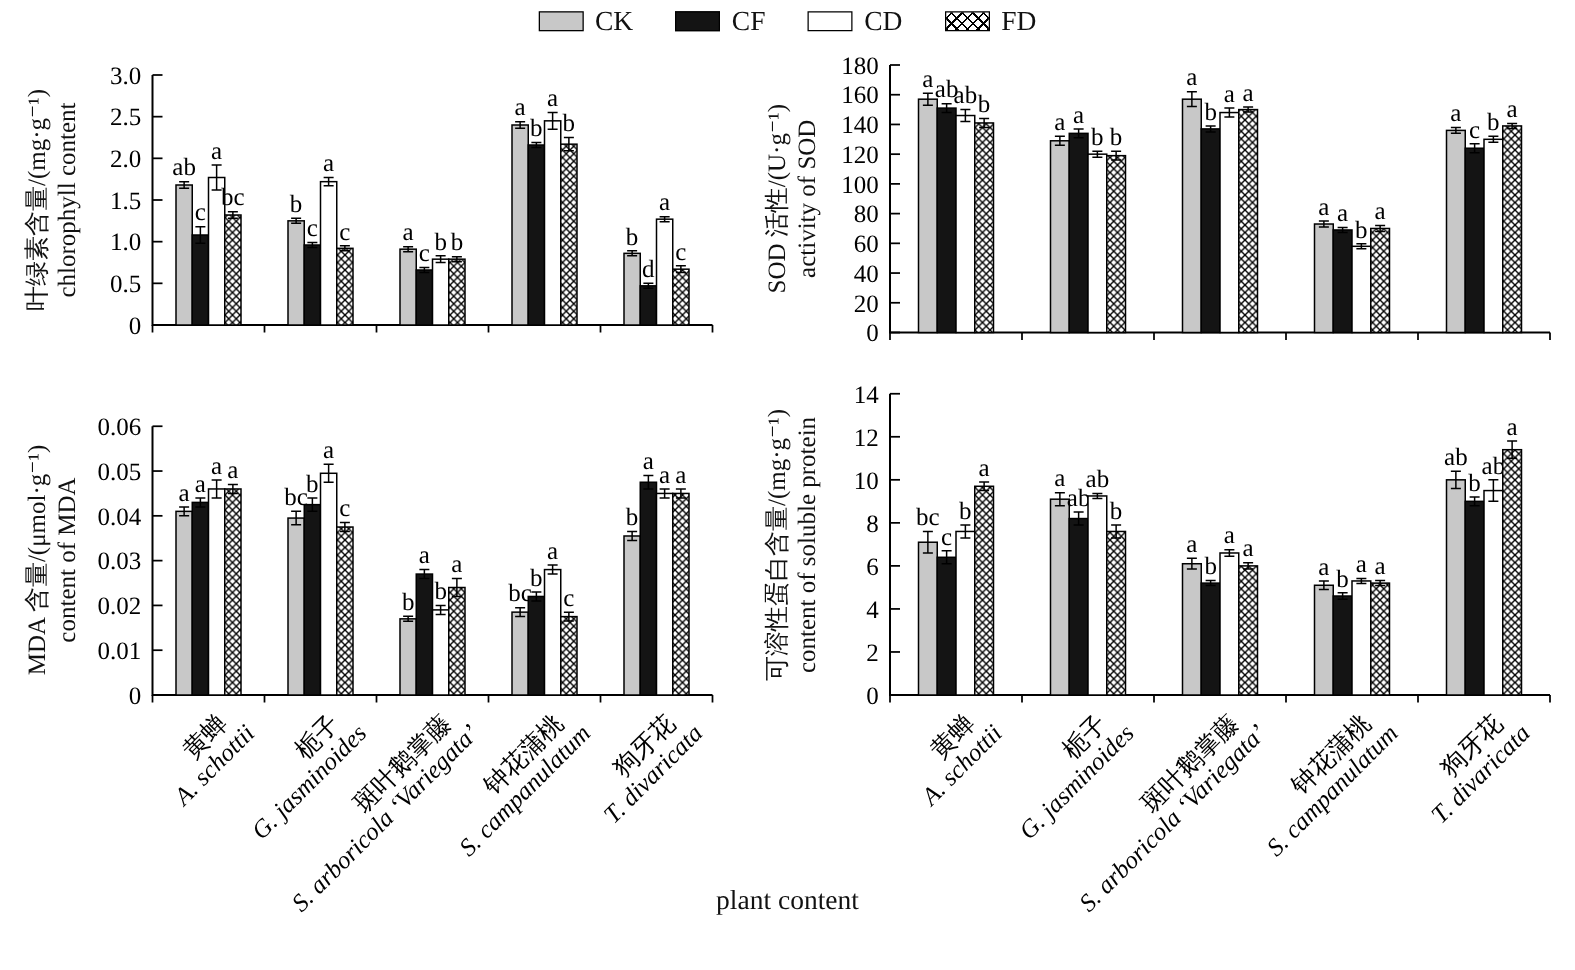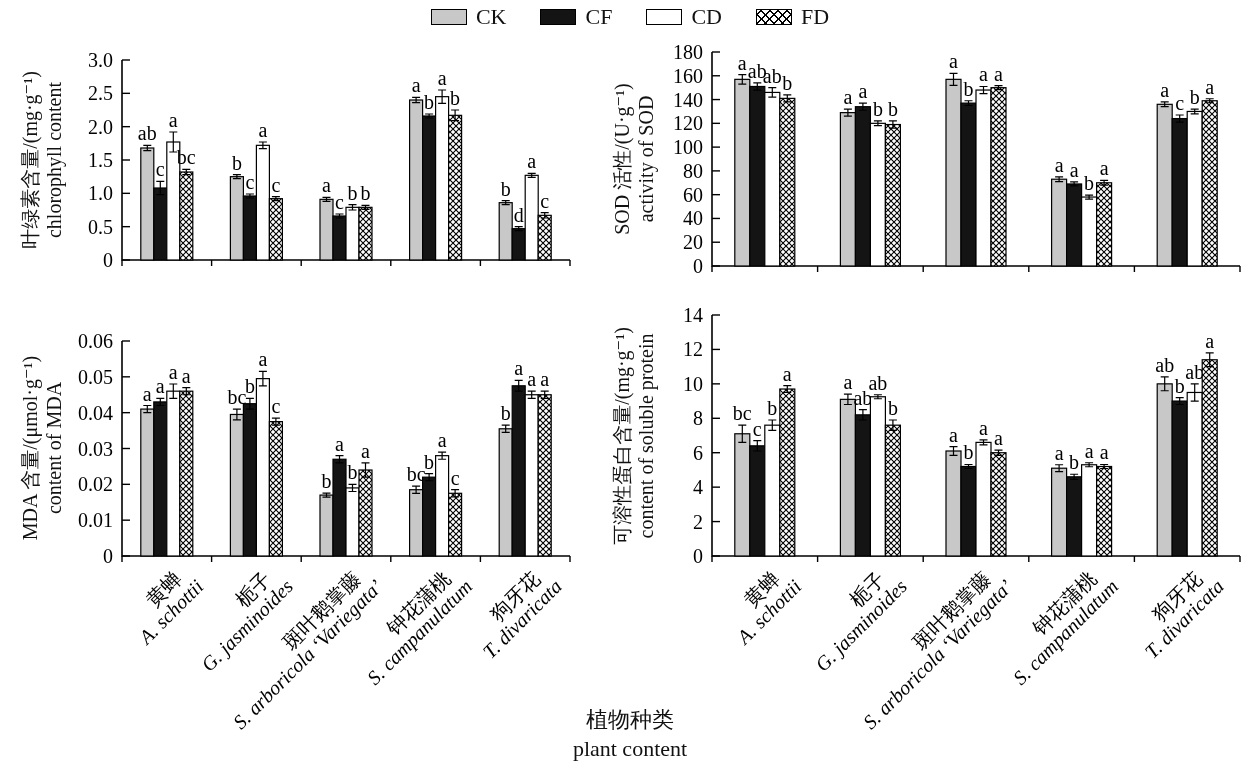--- a/index.html
+++ b/index.html
@@ -434,17 +434,16 @@
         <text x="1209.7" y="347.87142857142857" font-size="20" fill="#000" text-anchor="middle">a</text>
         <text transform="translate(780.8 580) rotate(-45)" text-anchor="end" font-size="20" fill="#000"><tspan x="0" dy="0">黄蝉</tspan><tspan x="10" dy="21" font-style="italic">A. schottii</tspan></text>
         <text transform="translate(886.4 580) rotate(-45)" text-anchor="end" font-size="20" fill="#000"><tspan x="0" dy="0">栀子</tspan><tspan x="10" dy="21" font-style="italic">G. jasminoides</tspan></text>
         <text transform="translate(992 580) rotate(-45)" text-anchor="end" font-size="20" fill="#000"><tspan x="0" dy="0">斑叶鹅掌藤</tspan><tspan x="10" dy="21" font-style="italic">S. arboricola ‘Variegata’</tspan></text>
         <text transform="translate(1097.6 580) rotate(-45)" text-anchor="end" font-size="20" fill="#000"><tspan x="0" dy="0">钟花蒲桃</tspan><tspan x="10" dy="21" font-style="italic">S. campanulatum</tspan></text>
         <text transform="translate(1203.2 580) rotate(-45)" text-anchor="end" font-size="20" fill="#000"><tspan x="0" dy="0">狗牙花</tspan><tspan x="10" dy="21" font-style="italic">T. divaricata</tspan></text>
       </g>
     </svg>
 
   <div id="xaxis-title">
-    <div>植物种类</div>
     <div>plant content</div>
   </div>
 
 </div>
 
 </body></html>

